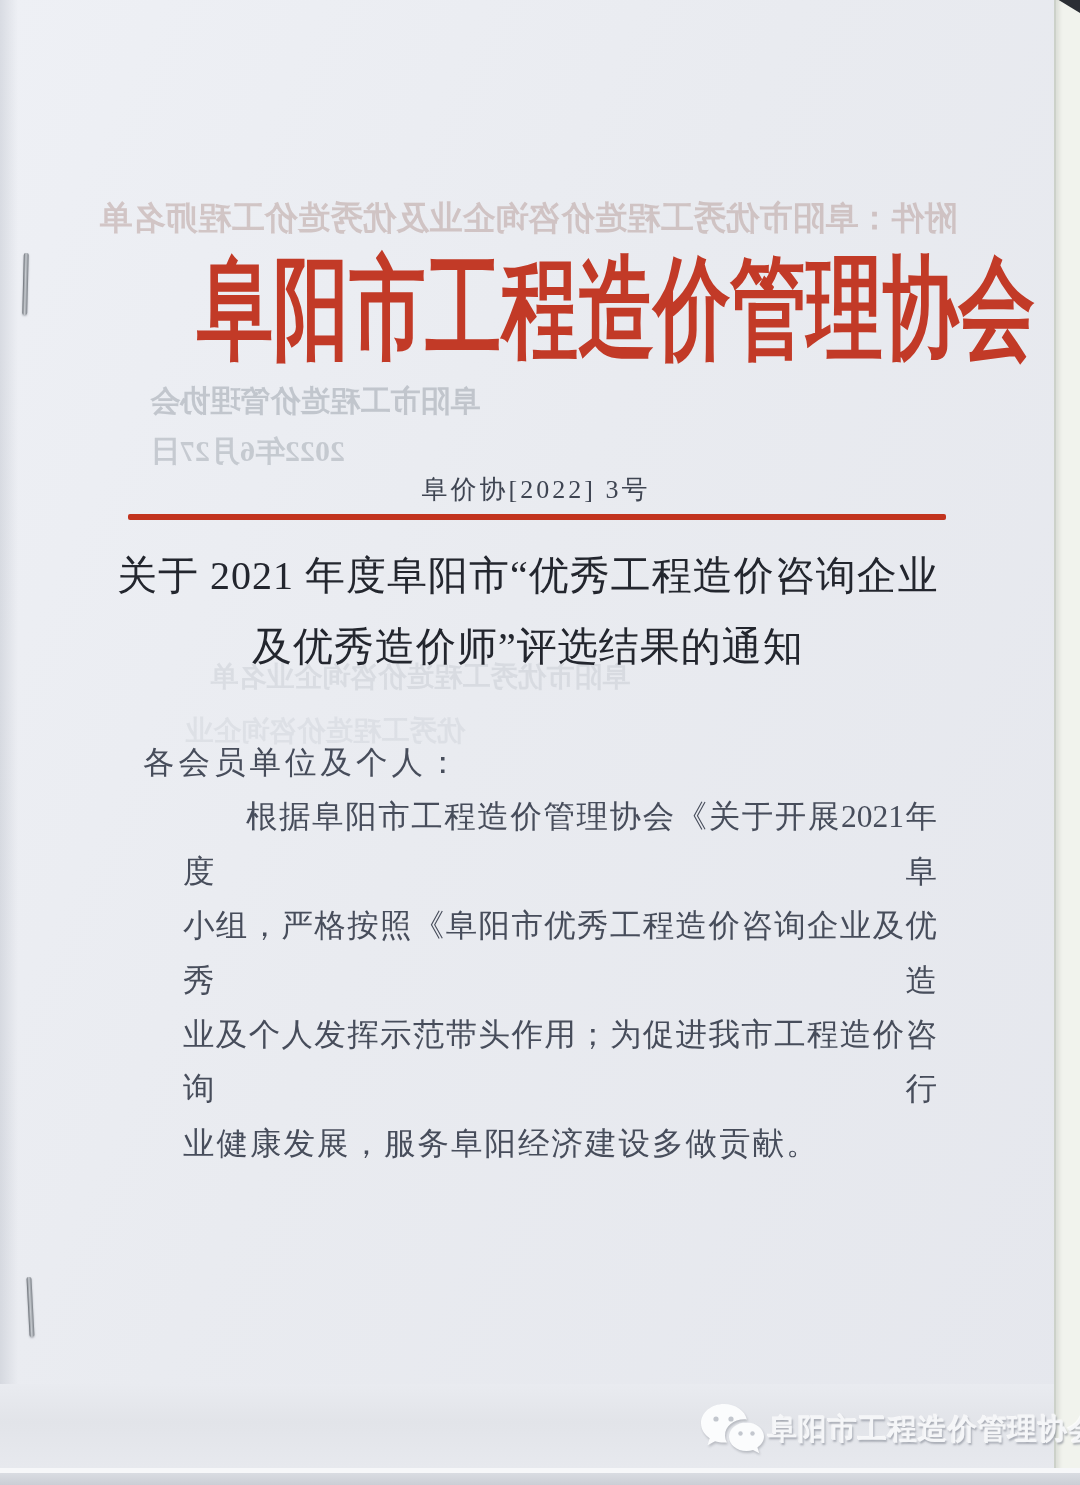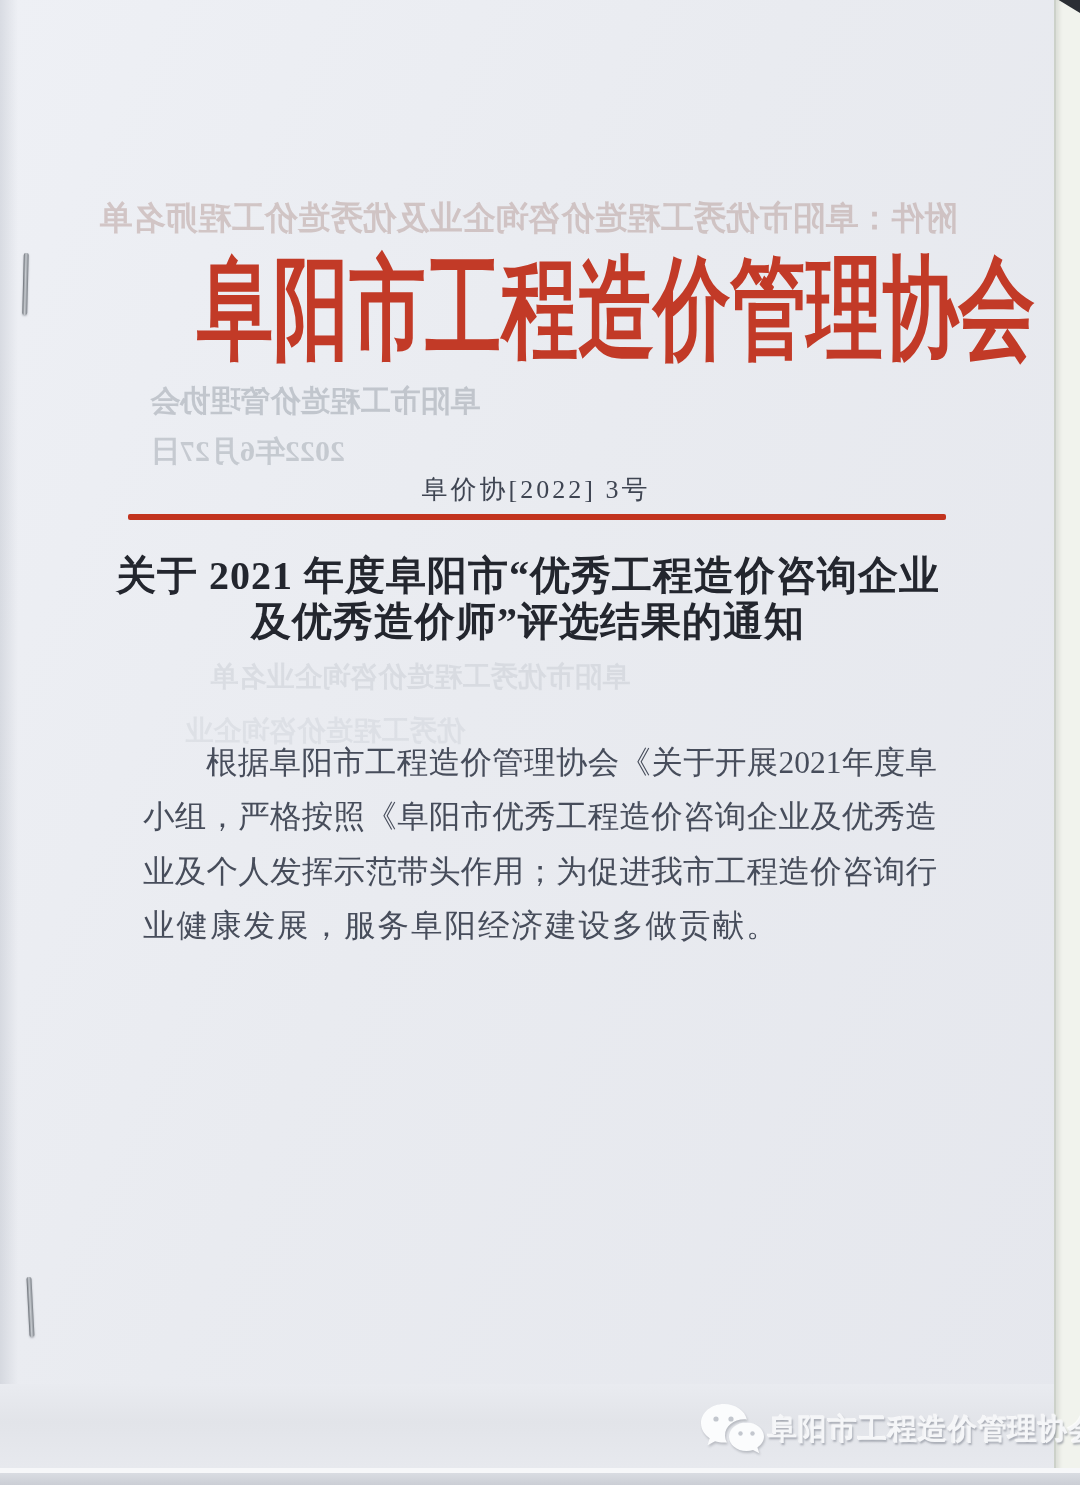--- a/index.html
+++ b/index.html
@@ -58,30 +58,30 @@
     font-size:112px;font-weight:bold;color:#c23a27;line-height:150px;
   }
   .masthead span{display:inline-block;white-space:nowrap;transform:scaleX(.68);transform-origin:50% 50%;}
   
   .doc-number{
     left:0;top:472px;width:1056px;text-align:center;
     font-size:26px;color:#3f4552;letter-spacing:3px;margin-left:8px;
   }
   .red-rule{left:128px;top:514px;width:818px;height:6px;background:#c2331e;border-radius:2px;}
   
-  .notice-title{width:1056px;left:0;text-align:center;font-size:40px;font-weight:bold;color:#23262e;letter-spacing:1px;}
+  .notice-title{width:1056px;left:0;text-align:center;font-size:40px;font-weight:normal;color:#23262e;letter-spacing:1px;}
   .title-l1{top:548px;}
-  .title-l2{top:594px;}
+  .title-l2{top:619px;}
   
   .body-block{
     left:143px;top:736px;width:794px;
     font-size:31.5px;line-height:54.4px;color:#474d5b;
   }
   .salutation{letter-spacing:4px;}
-  .body-line{text-align:justify;text-align-last:justify;}
+  .body-line{text-align:justify;text-align-last:justify;margin-left:40px;}
   .body-line.indent{text-indent:2em;}
   .body-line.no-just{text-align-last:left;letter-spacing:2px;}
   
   .wechat-icon{left:700px;top:1402px;width:64px;height:56px;filter:drop-shadow(1px 2px 1px rgba(130,135,145,.45));}
   .watermark-text{
     left:768px;top:1410px;font-size:29px;font-weight:bold;letter-spacing:1px;
     color:#f5f6f8;white-space:nowrap;
     text-shadow:1px 2px 2px rgba(125,130,142,.6),-1px -1px 0 rgba(255,255,255,.7);
   }
 </style>
@@ -107,20 +107,21 @@
 
 <div class="abs masthead"><span>阜阳市工程造价管理协会</span></div>
 
 <div class="abs doc-number">阜价协[2022] 3号</div>
 <div class="abs red-rule"></div>
 
 <div class="abs notice-title title-l1">关于 2021 年度阜阳市“优秀工程造价咨询企业</div>
 <div class="abs notice-title title-l2">及优秀造价师”评选结果的通知</div>
 
 <div class="abs body-block">
+  <div class="salutation">各会员单位及个人：</div>
   <div class="body-line indent">根据阜阳市工程造价管理协会《关于开展2021年度阜</div>
   <div class="body-line">小组，严格按照《阜阳市优秀工程造价咨询企业及优秀造</div>
   <div class="body-line">业及个人发挥示范带头作用；为促进我市工程造价咨询行</div>
   <div class="body-line no-just">业健康发展，服务阜阳经济建设多做贡献。</div>
 </div>
 
 <svg class="abs wechat-icon" viewBox="0 0 64 56" xmlns="http://www.w3.org/2000/svg">
   <g fill="#fbfcfd">
     <path d="M24 2 C11.3 2 1 10.6 1 21.2 c0 6.1 3.4 11.5 8.7 15 l-2.2 7 7.5-3.9 c2.8 .8 5.8 1.3 9 1.3 1 0 2-.05 3-.15 -1.3-2.1-2-4.5-2-7 0-8.9 8.6-16.1 19.2-16.1 .9 0 1.8 .05 2.7 .15 C44.9 8.7 35.4 2 24 2 Z"></path>
     <path d="M46.5 20.5 c-9.7 0-17.5 6.4-17.5 14.3 0 7.9 7.8 14.3 17.5 14.3 2.3 0 4.5-.35 6.5-1l6.3 3.2-1.9-5.9c4-2.6 6.6-6.5 6.6-10.6 0-7.9-7.8-14.3-17.5-14.3 Z"></path>

